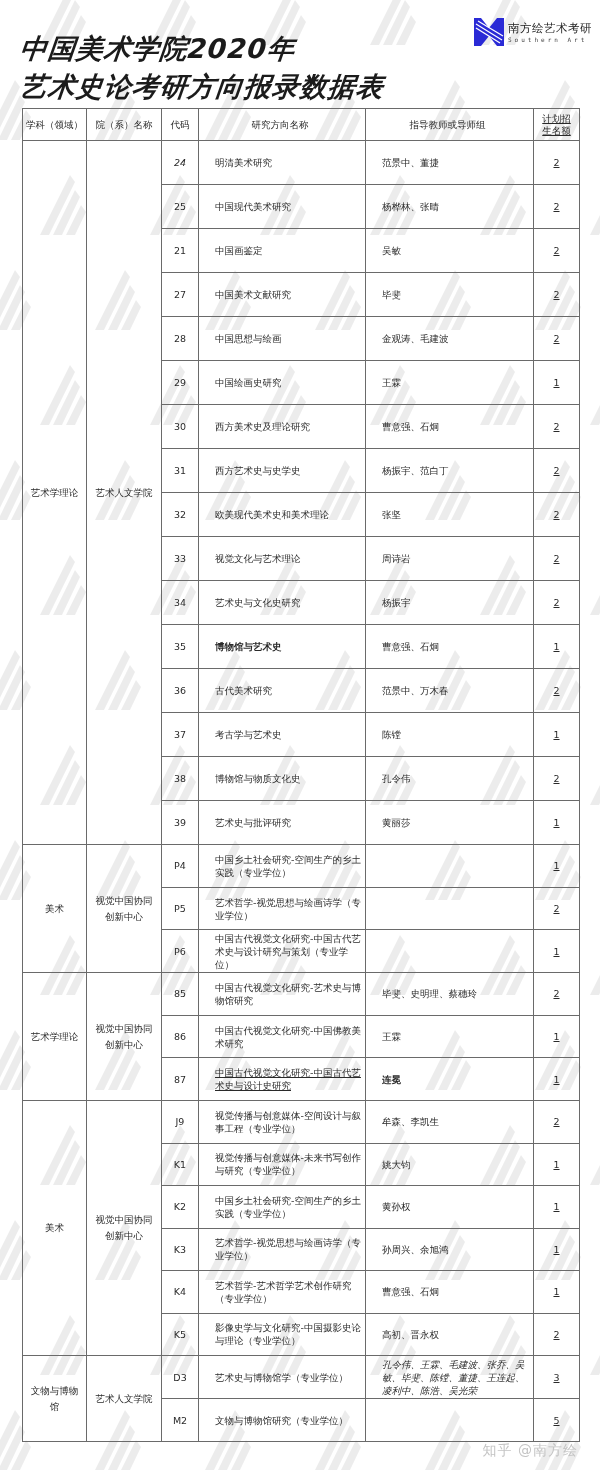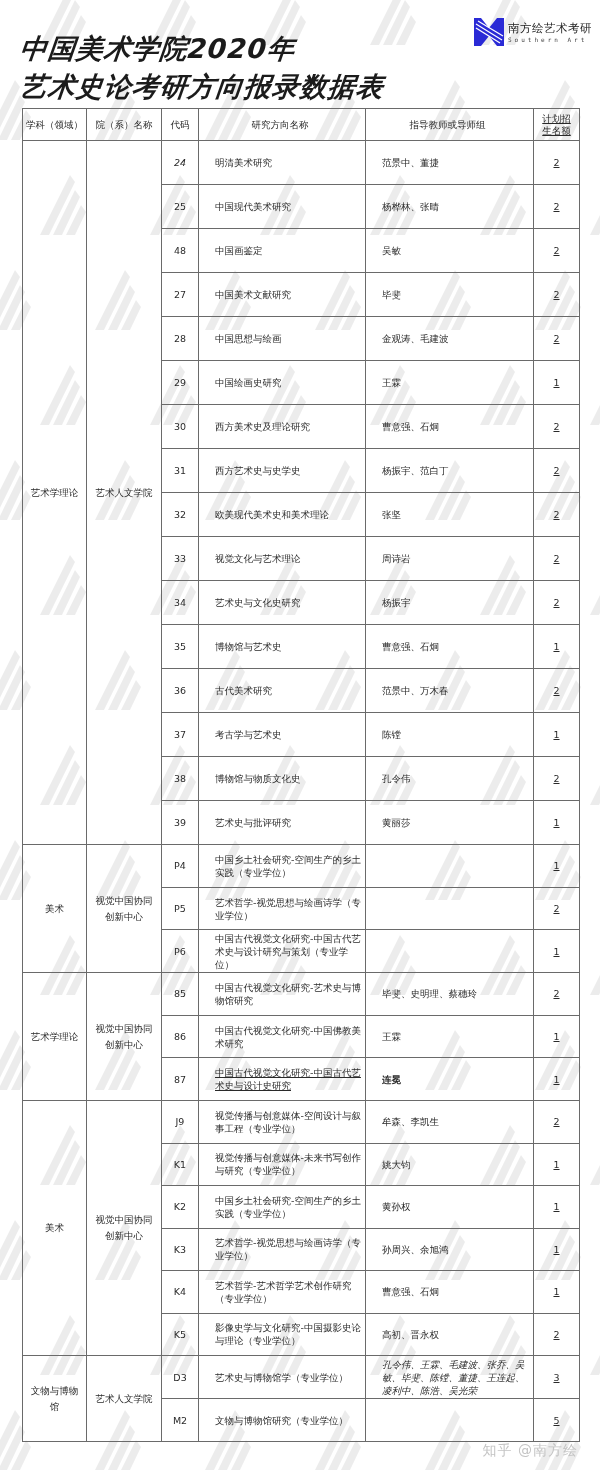--- a/index.html
+++ b/index.html
@@ -552,21 +552,21 @@
         <td class="c-adv cell" style="height: 44px;">范景中、董捷</td>
         <td class="c-quota cell" style="height: 44px;">2</td>
       </tr>
       <tr>
         <td class="c-code cell" style="height: 44px;">25</td>
         <td class="c-dir cell" style="height: 44px;">中国现代美术研究</td>
         <td class="c-adv cell" style="height: 44px;">杨桦林、张晴</td>
         <td class="c-quota cell" style="height: 44px;">2</td>
       </tr>
       <tr>
-        <td class="c-code cell" style="height: 44px;">48</td>
+        <td class="c-code cell" style="height: 44px;">21</td>
         <td class="c-dir cell" style="height: 44px;">中国画鉴定</td>
         <td class="c-adv cell" style="height: 44px;">吴敏</td>
         <td class="c-quota cell" style="height: 44px;">2</td>
       </tr>
       <tr>
         <td class="c-code cell" style="height: 44px;">27</td>
         <td class="c-dir cell" style="height: 44px;">中国美术文献研究</td>
         <td class="c-adv cell" style="height: 44px;">毕斐</td>
         <td class="c-quota cell" style="height: 44px;">2</td>
       </tr>
@@ -607,21 +607,21 @@
         <td class="c-quota cell" style="height: 44px;">2</td>
       </tr>
       <tr>
         <td class="c-code cell" style="height: 44px;">34</td>
         <td class="c-dir cell" style="height: 44px;">艺术史与文化史研究</td>
         <td class="c-adv cell" style="height: 44px;">杨振宇</td>
         <td class="c-quota cell" style="height: 44px;">2</td>
       </tr>
       <tr>
         <td class="c-code cell" style="height: 44px;">35</td>
-        <td class="c-dir cell" style="height: 44px;">博物馆与艺术史</td>
+        <td class="c-dir cell" style="height: 44px; font-weight: bold;">博物馆与艺术史</td>
         <td class="c-adv cell" style="height: 44px;">曹意强、石炯</td>
         <td class="c-quota cell" style="height: 44px;">1</td>
       </tr>
       <tr>
         <td class="c-code cell" style="height: 44px;">36</td>
         <td class="c-dir cell" style="height: 44px; margin-top: 15px;">古代美术研究</td>
         <td class="c-adv cell" style="height: 44px;">范景中、万木春</td>
         <td class="c-quota cell" style="height: 44px;">2</td>
       </tr>
       <tr>

